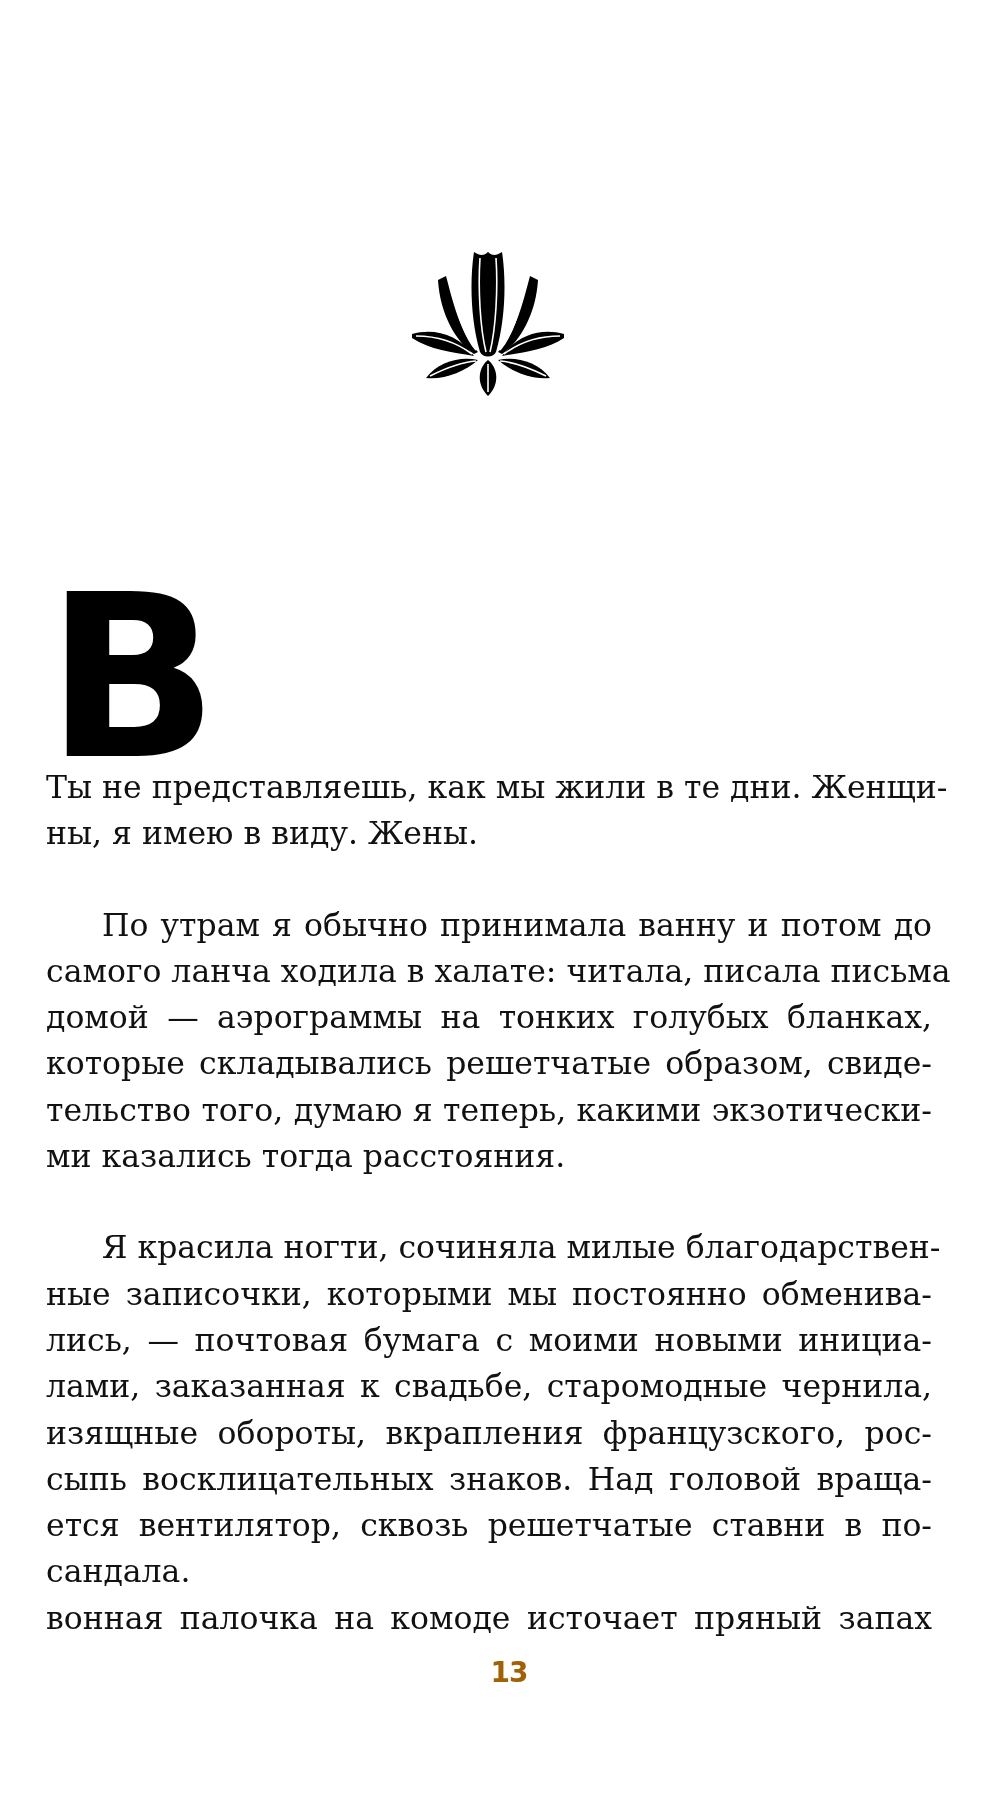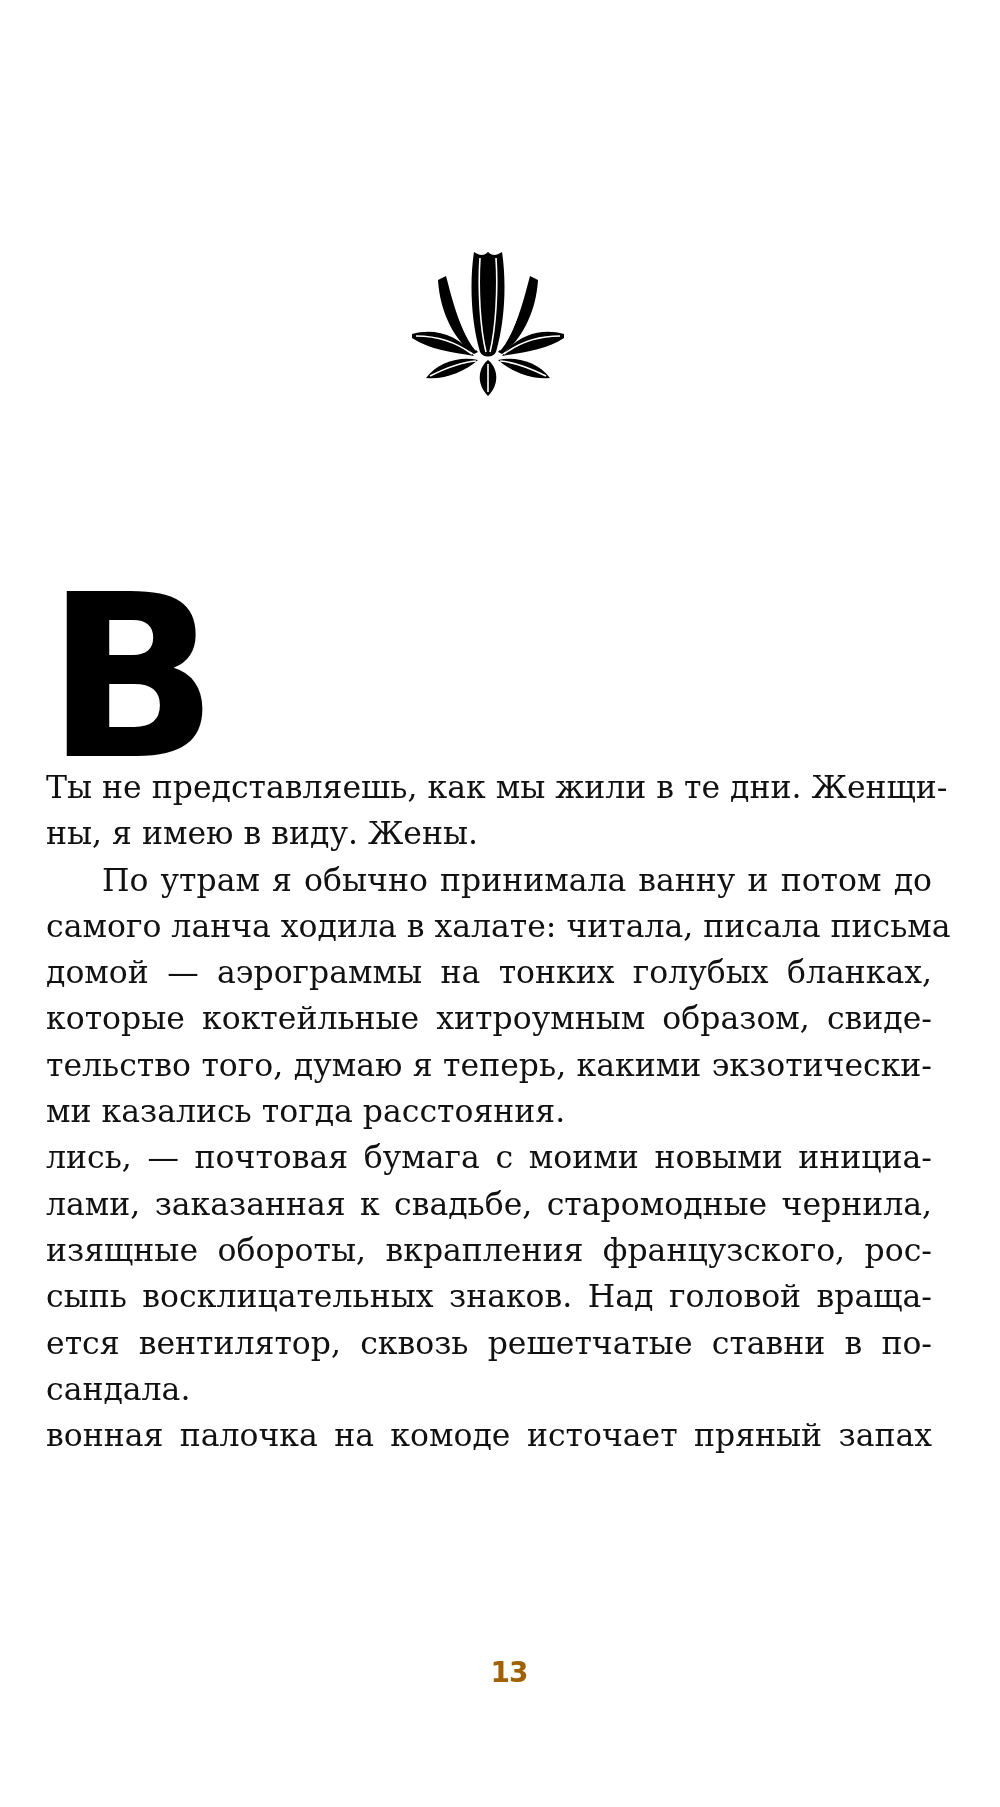--- a/index.html
+++ b/index.html
@@ -43,21 +43,21 @@
       color: #000;
       letter-spacing: -4px;
     }
     .line {
       display: block;
       white-space: nowrap;
       text-align: justify;
       text-align-last: justify;
     }
     .line.last { text-align-last: left; }
-    .line.indent { padding-left: 56px; }
+    .line.indent { padding-left: 56px; margin-top: 45px; }
 
     .page-number {
       position: absolute;
       left: 9px;
       width: 1000px;
       top: 1656px;
       text-align: center;
       font-family: "DejaVu Sans", "Liberation Sans", sans-serif;
       font-weight: bold;
       font-size: 28px;
@@ -108,26 +108,28 @@
 
   <div style="clear:both">
     <span class="line">Ты не представляешь, как мы жили в те дни. Женщи-</span>
     <span class="line last">ны, я имею в виду. Жены.</span>
   </div>
 
   <div>
     <span class="line indent">По утрам я обычно принимала ванну и потом до</span>
     <span class="line">самого ланча ходила в халате: читала, писала письма</span>
     <span class="line">домой — аэрограммы на тонких голубых бланках,</span>
-    <span class="line">которые коктейльные хитроумным образом, свиде-</span>
+    <span class="line">которые складывались решетчатые образом, свиде-</span>
     <span class="line">тельство того, думаю я теперь, какими экзотически-</span>
     <span class="line last">ми казались тогда расстояния.</span>
   </div>
 
   <div>
+    <span class="line indent">Я красила ногти, сочиняла милые благодарствен-</span>
+    <span class="line">ные записочки, которыми мы постоянно обменива-</span>
     <span class="line">лись, — почтовая бумага с моими новыми инициа-</span>
     <span class="line">лами, заказанная к свадьбе, старомодные чернила,</span>
     <span class="line">изящные обороты, вкрапления французского, рос-</span>
     <span class="line">сыпь восклицательных знаков. Над головой враща-</span>
     <span class="line">ется вентилятор, сквозь решетчатые ставни в по-</span>
     <span class="line last">сандала.</span>
     <span class="line">вонная палочка на комоде источает пряный запах</span>
   </div>
 </div>
 

